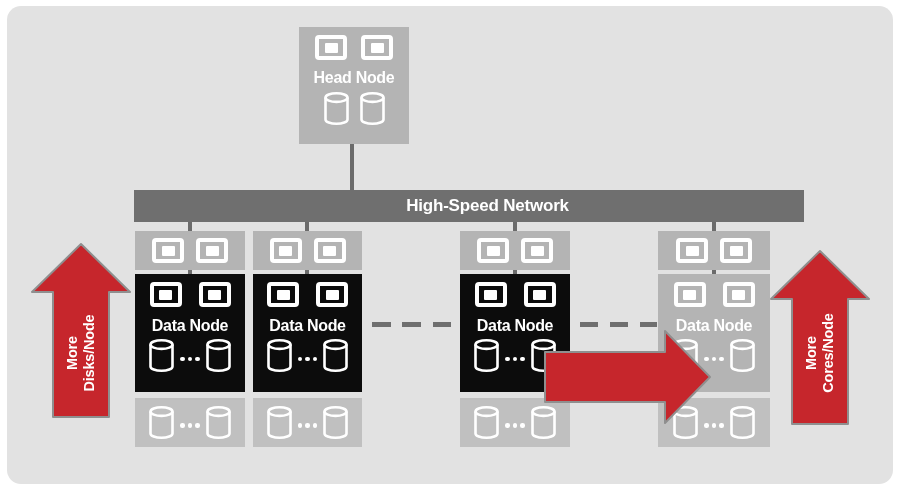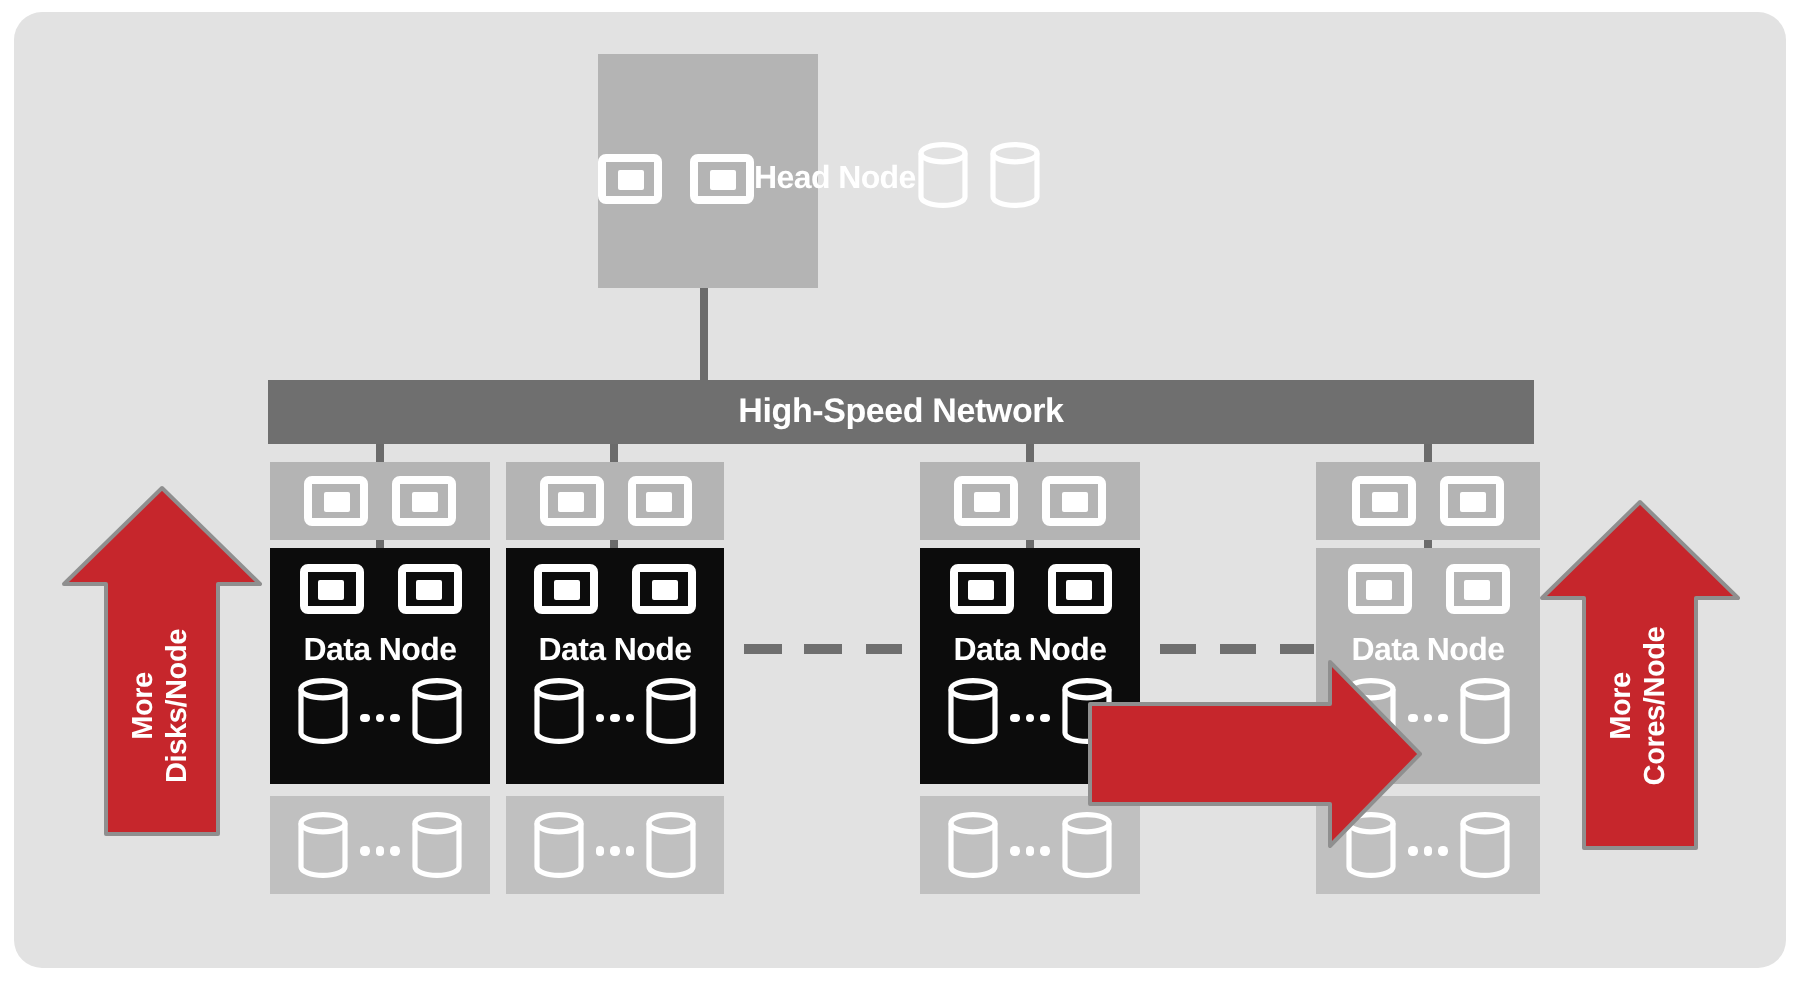--- a/index.html
+++ b/index.html
@@ -31,26 +31,26 @@
   .cyl-row{display:flex;justify-content:center;align-items:center;}
   .cyl{width:27px;height:34px;display:block;}
   .dots{display:flex;gap:3px;align-items:center;margin:0 5px;padding-top:6px;}
   .dot{width:4.5px;height:4.5px;border-radius:50%;background:#ffffff;}
   
   .vline{position:absolute;width:4px;background:#6b6b6b;z-index:1;}
   .dash{position:absolute;height:5px;background:#6f6f6f;top:322px;z-index:2;}
   
   .netbar{
     position:absolute;left:134px;top:190px;width:633px;height:32px;background:#6f6f6f;
-    display:flex;align-items:center;justify-content:center;z-index:3;
+    display:flex;align-items:center;justify-content:center;z-index:3;padding-left:37px;
   }
   .netbar span{color:#ffffff;font-weight:bold;font-size:17px;letter-spacing:-0.2px;}
   
   .head-node{left:299px;top:27px;width:110px;height:117px;z-index:3;
-    display:flex;flex-direction:row;align-items:center;}
+    display:flex;flex-direction:column;align-items:center;}
   .head-node .cpu-row{gap:14px;margin-top:8px;}
   .head-node .node-label{margin-top:9px;}
   .head-node .cyl-row{gap:9px;margin-top:5px;}
   
   .strip{position:absolute;z-index:3;display:flex;align-items:center;justify-content:center;}
   .strip.top{top:231px;height:39px;}
   .strip.top .cpu-row{gap:12px;}
   .strip.bot{top:398px;height:49px;}
   .mainbox{position:absolute;top:274px;height:118px;z-index:3;
     display:flex;flex-direction:column;align-items:center;}

